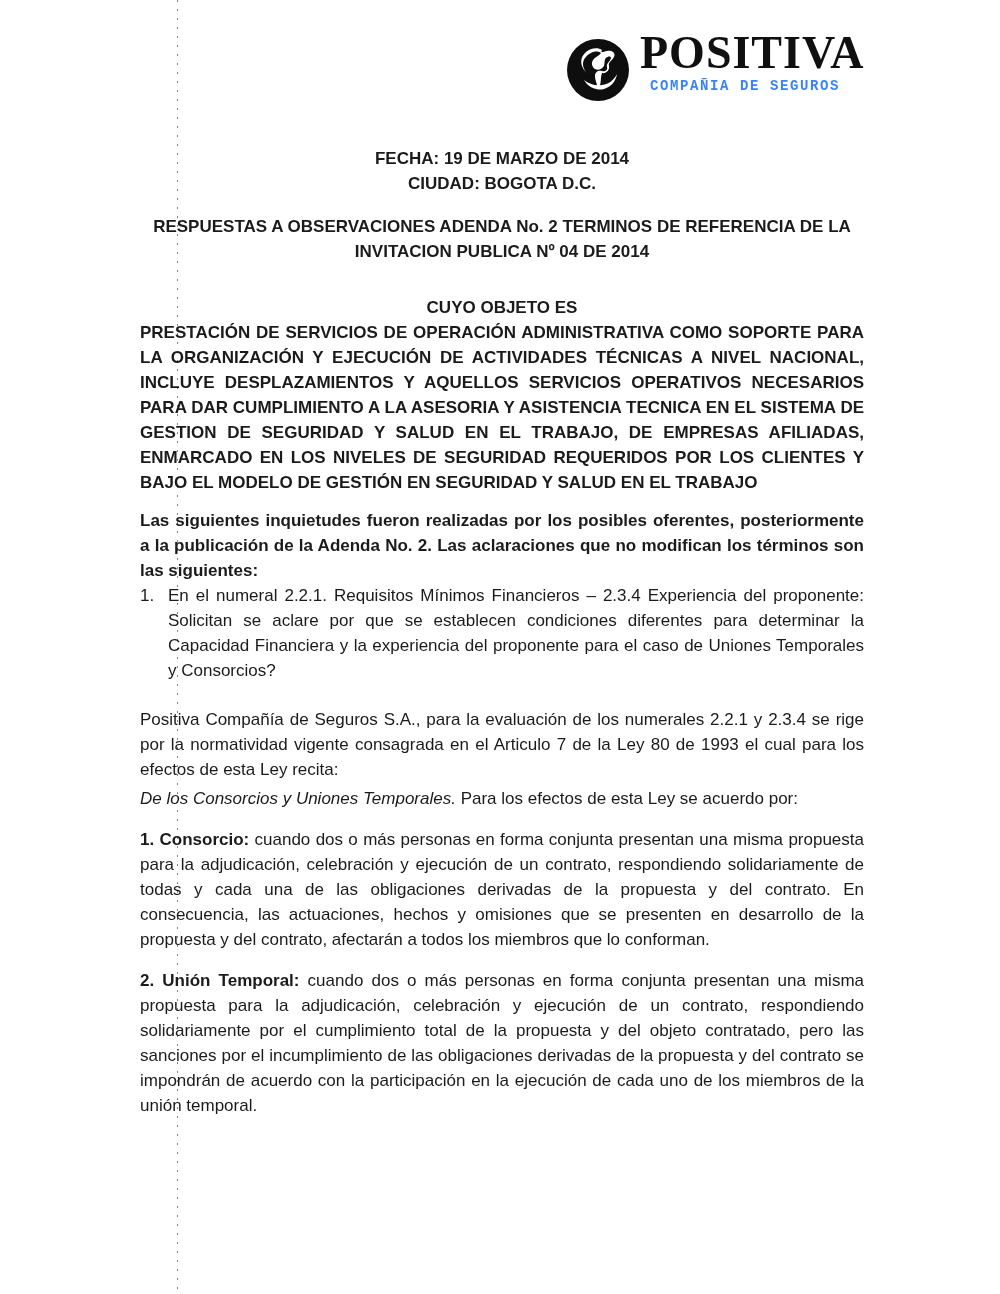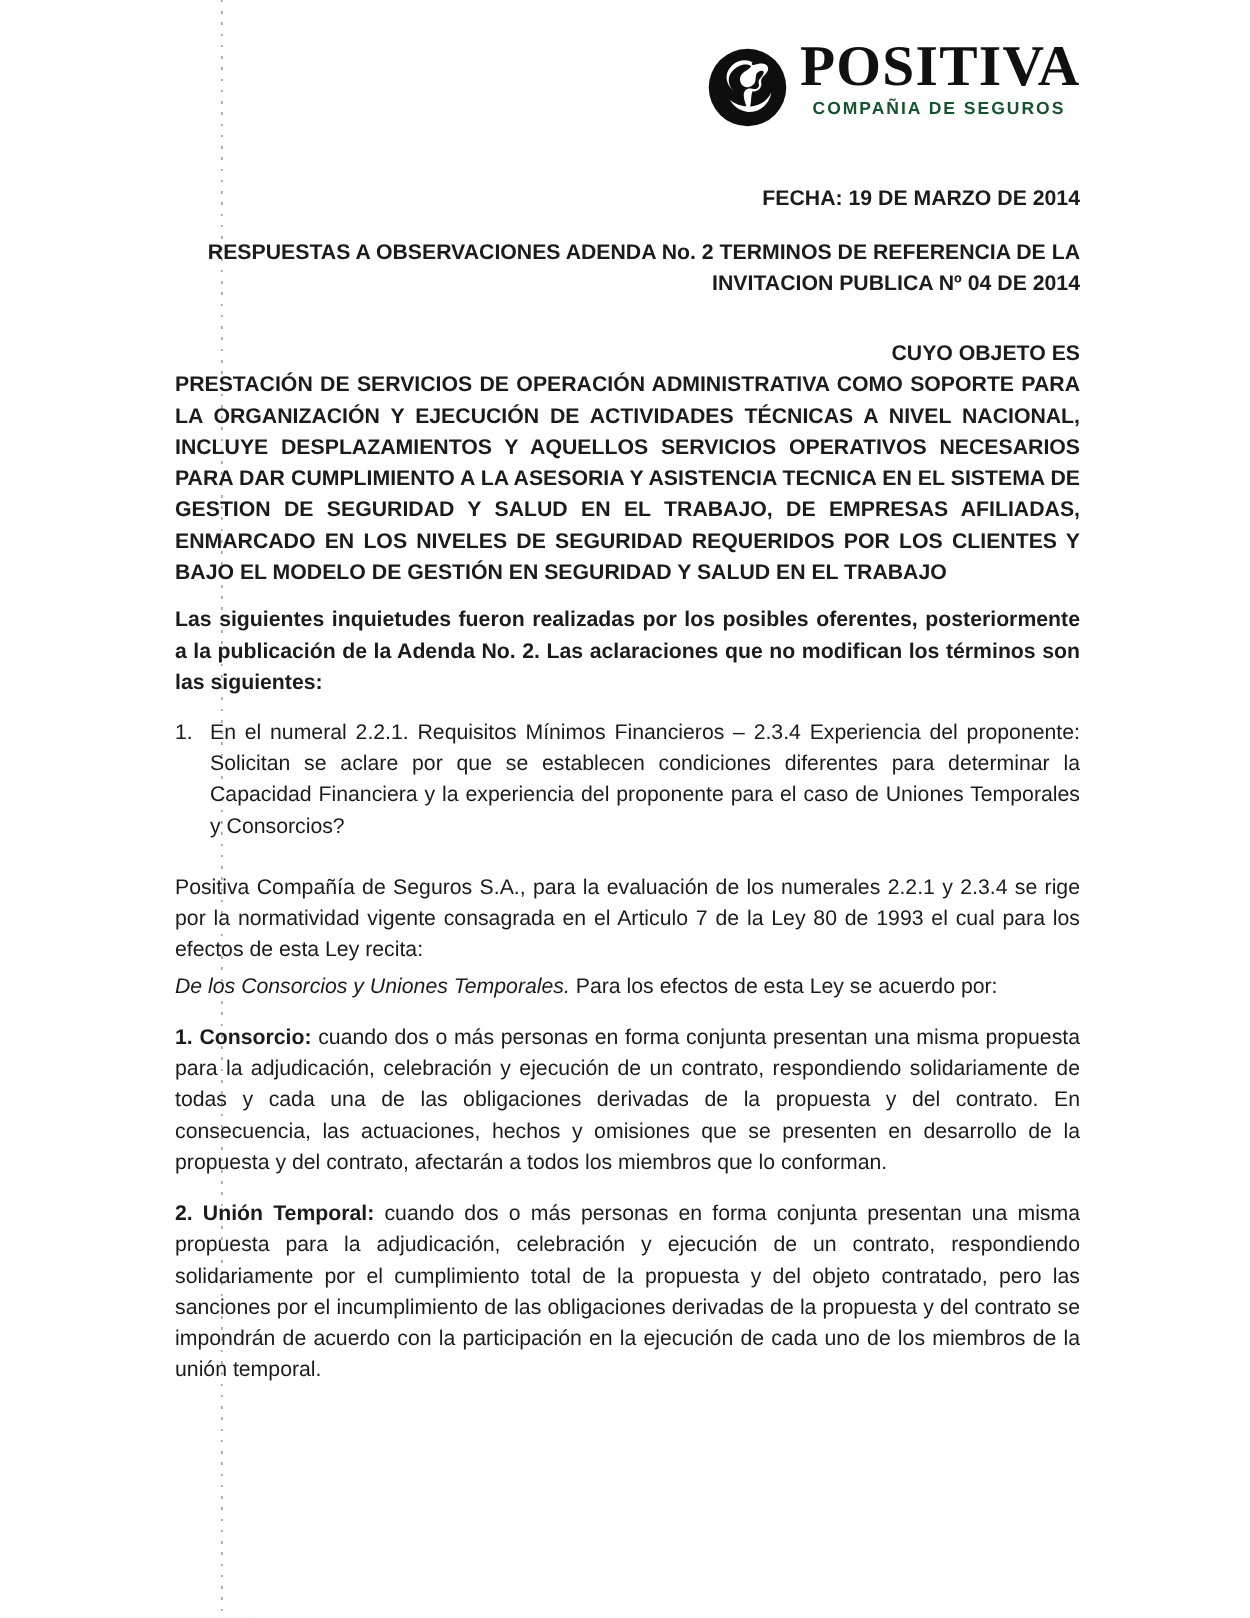--- a/index.html
+++ b/index.html
@@ -30,37 +30,37 @@
     display:flex;align-items:flex-start;
   }
   .logo-mark{width:68px;height:68px;flex:0 0 auto;margin-top:6px;}
   .logo-text{margin-left:8px;display:flex;flex-direction:column;}
   .brand{
     font-family:"Liberation Serif",serif;
     font-size:46px;font-weight:600;letter-spacing:1px;
     line-height:1;color:#101010;
   }
   .tagline{
-    font-family:Liberation Sans, sans-serif;
+    font-family:Liberation Mono, monospace;
     font-size:14px;font-weight:600;letter-spacing:1.6px;
-    color:#14532d;margin-top:2px;padding-left:10px;
+    color:#3b82f6;margin-top:2px;padding-left:10px;
   }
   
   .content{
     position:absolute;top:146px;left:140px;width:724px;
     font-size:17px;line-height:25px;color:#1b1b1b;
   }
-  .center{text-align:right;}
+  .center{text-align:center;}
   .bold{font-weight:700;}
   .just{text-align:justify;}
   .date-block{margin-bottom:18px;}
   .doc-title{margin-bottom:31px;}
   .object-heading{}
   .object-paragraph{margin-bottom:13px;}
-  .intro-paragraph{margin-bottom:15px;}
+  .intro-paragraph{}
   .question{display:flex;margin-bottom:24px;}
   .q-num{flex:0 0 28px;}
   .q-text{flex:1 1 auto;text-align:justify;}
   .answer-label{margin-bottom:14px;}
   .answer-label span{text-decoration:underline;}
   .answer-paragraph{margin-bottom:4px;}
   .law-intro{margin-bottom:16px;}
   .law-intro .it{font-style:italic;}
   .definition{margin-bottom:16px;}
 </style>
@@ -87,20 +87,21 @@
     <div class="logo-text">
       <div class="brand">POSITIVA</div>
       <div class="tagline">COMPAÑIA DE SEGUROS</div>
     </div>
   </div>
 
   <div class="content">
 
     <div class="date-block center bold">
       <div>FECHA: 19 DE MARZO DE 2014</div>
+      <div>CIUDAD: BOGOTA D.C.</div>
     </div>
 
     <div class="doc-title center bold">RESPUESTAS A OBSERVACIONES ADENDA No. 2 TERMINOS DE REFERENCIA DE LA INVITACION PUBLICA Nº 04 DE 2014</div>
 
     <div class="object-heading center bold">CUYO OBJETO ES</div>
 
     <div class="object-paragraph just bold">PRESTACIÓN DE SERVICIOS DE OPERACIÓN ADMINISTRATIVA COMO SOPORTE PARA LA ORGANIZACIÓN Y EJECUCIÓN DE ACTIVIDADES TÉCNICAS A NIVEL NACIONAL, INCLUYE DESPLAZAMIENTOS Y AQUELLOS SERVICIOS OPERATIVOS NECESARIOS PARA DAR CUMPLIMIENTO A LA ASESORIA Y ASISTENCIA TECNICA EN EL SISTEMA DE GESTION DE SEGURIDAD Y SALUD EN EL TRABAJO, DE EMPRESAS AFILIADAS,  ENMARCADO EN LOS NIVELES DE SEGURIDAD REQUERIDOS POR LOS CLIENTES Y BAJO EL MODELO DE GESTIÓN EN SEGURIDAD Y SALUD EN EL TRABAJO</div>
 
     <div class="intro-paragraph just bold">Las siguientes inquietudes fueron realizadas por los posibles oferentes, posteriormente a la publicación de la Adenda No. 2.  Las aclaraciones  que no modifican los términos son las siguientes:</div>
 

